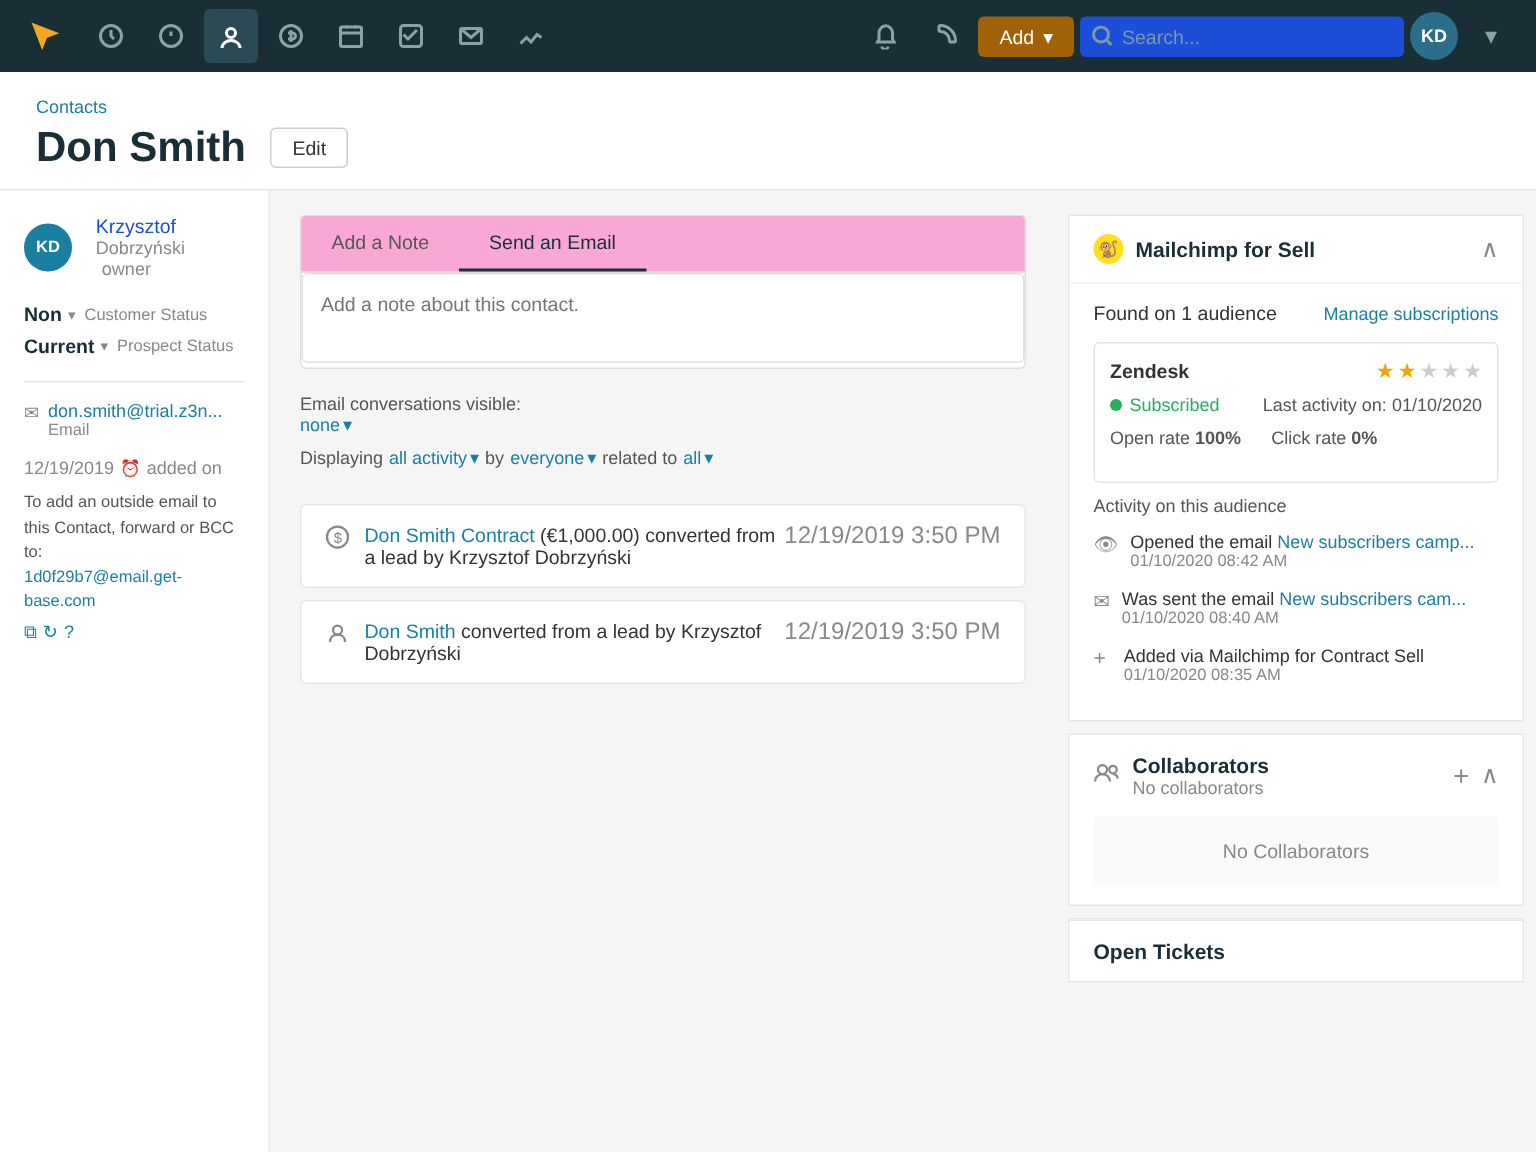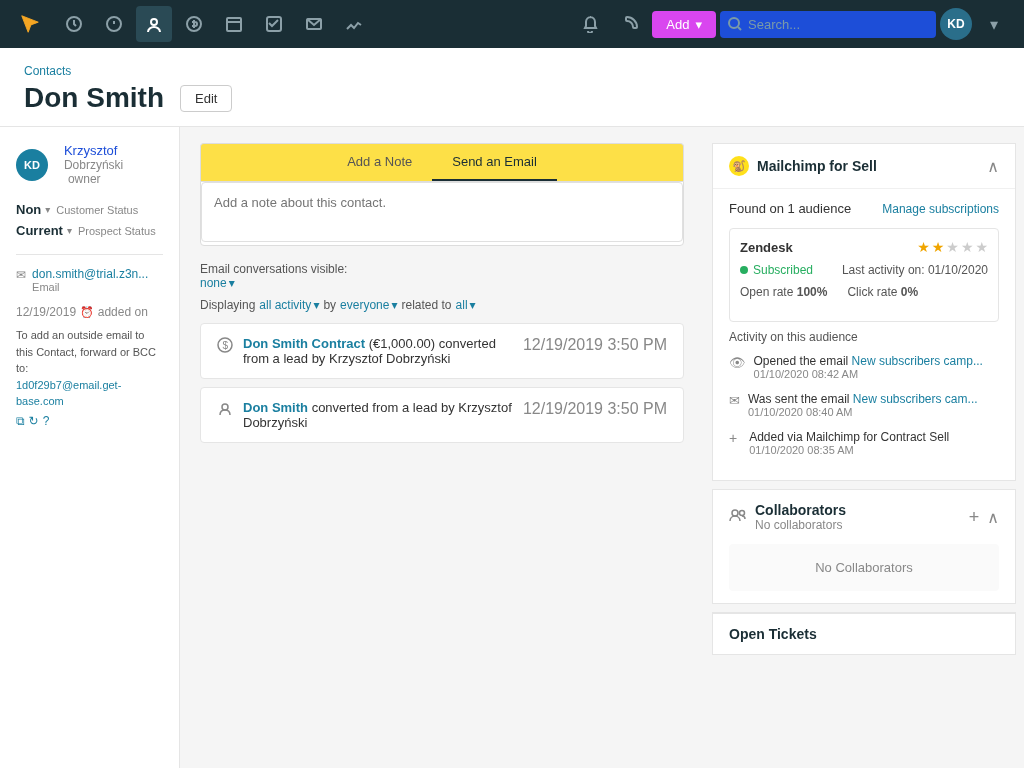--- a/index.html
+++ b/index.html
@@ -23,21 +23,21 @@
       width: 36px; height: 36px;
       display: flex; align-items: center; justify-content: center;
       border-radius: 4px;
       color: #8ca0a8;
       cursor: pointer;
       font-size: 16px;
     }
     .nav-icon-btn.active { background: #2a4a55; color: #fff; }
     .nav-spacer { flex: 1; }
     .nav-add-btn {
-      background: #d946ef;
+      background: #a16207;
       color: #fff;
       border: none;
       border-radius: 4px;
       padding: 6px 14px;
       cursor: pointer;
       font-size: 13px;
       display: flex; align-items: center; gap: 6px;
     }
     .nav-avatar {
       width: 32px; height: 32px;
@@ -121,25 +121,24 @@
     .center-pane {
       flex: 1;
       padding: 16px 20px;
       overflow-y: auto;
       background: #f5f5f5;
     }
 
     
     .tab-bar {
       display: flex;
-      background: #fde047;
+      background: #f9a8d4;
       border: 1px solid #ddd;
       border-radius: 4px 4px 0 0;
       border-bottom: none;
-      justify-content: center;
     }
     .tab {
       padding: 10px 20px;
       cursor: pointer;
       font-size: 13px;
       color: #555;
       border-bottom: 2px solid transparent;
     }
     .tab.active {
       color: #1a2e35;
@@ -162,40 +161,40 @@
       min-height: 60px;
       resize: none;
       outline: none;
       font-family: inherit;
     }
 
     
     .activity-filter {
       font-size: 12px;
       color: #555;
-      margin-bottom: 11px;
+      margin-bottom: 24px;
       display: flex;
       align-items: center;
       gap: 4px;
     }
     .filter-link { color: #1a7fa0; cursor: pointer; display: flex; align-items: center; gap: 2px; }
 
     
     .activity-item {
       background: #fff;
       border: 1px solid #e5e5e5;
       border-radius: 4px;
       padding: 12px 16px;
       margin-bottom: 8px;
       display: flex;
       gap: 10px;
       align-items: flex-start;
     }
     .activity-icon { color: #888; font-size: 15px; margin-top: 1px; flex-shrink: 0; }
-    .activity-link { color: #1a7fa0; font-weight: 700; cursor: pointer; }
+    .activity-link { color: #1a7fa0; font-weight: 400; cursor: pointer; }
     .activity-time { font-size: 16px; color: #888; white-space: nowrap; }
     .activity-row { display: flex; justify-content: space-between; align-items: flex-start; }
 
     
     .right-panel {
       width: 320px;
       min-width: 320px;
       overflow-y: auto;
       background: #f5f5f5;
       padding: 0;

